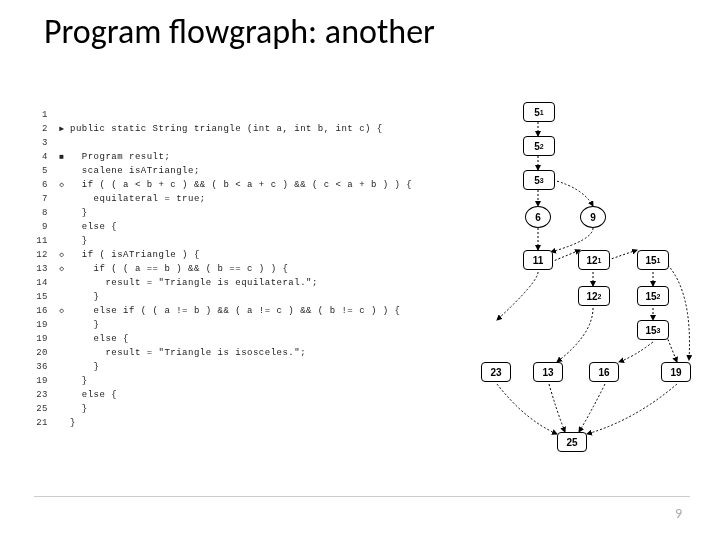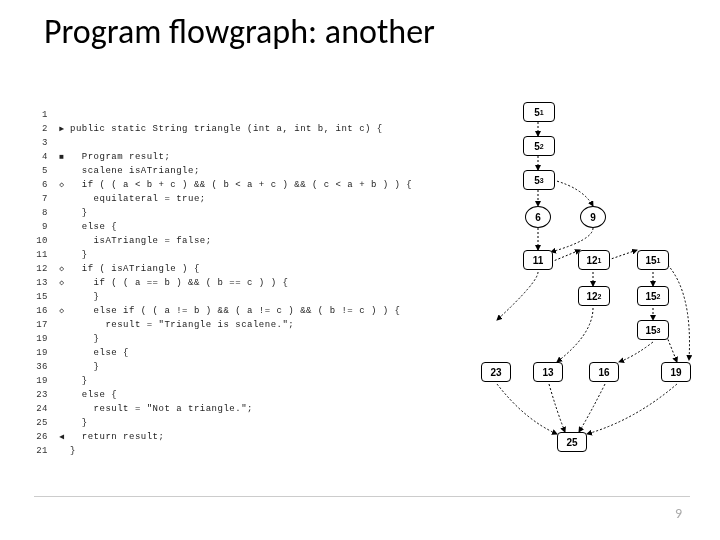--- a/index.html
+++ b/index.html
@@ -88,35 +88,33 @@
 <div class="code-area">
     <div class="code-row"><span class="ln">1</span><span class="gut"><span class="m"></span></span><span class="code"></span></div>
     <div class="code-row"><span class="ln">2</span><span class="gut"><span class="m">▶</span></span><span class="code">public static String triangle (int a, int b, int c) {</span></div>
     <div class="code-row"><span class="ln">3</span><span class="gut"><span class="m"></span></span><span class="code"></span></div>
     <div class="code-row"><span class="ln">4</span><span class="gut"><span class="m">■</span></span><span class="code">  Program result;</span></div>
     <div class="code-row"><span class="ln">5</span><span class="gut"><span class="m"></span></span><span class="code">  scalene isATriangle;</span></div>
     <div class="code-row"><span class="ln">6</span><span class="gut"><span class="m">◇</span></span><span class="code">  if ( ( a &lt; b + c ) &amp;&amp; ( b &lt; a + c ) &amp;&amp; ( c &lt; a + b ) ) {</span></div>
     <div class="code-row"><span class="ln">7</span><span class="gut"><span class="m"></span></span><span class="code">    equilateral = true;</span></div>
     <div class="code-row"><span class="ln">8</span><span class="gut"><span class="m"></span></span><span class="code">  }</span></div>
     <div class="code-row"><span class="ln">9</span><span class="gut"><span class="m"></span></span><span class="code">  else {</span></div>
-    <div class="code-row"><span class="ln">10</span><span class="gut"><span class="m"></span></span><span class="code">    isATriangle = false;</span></div>
     <div class="code-row"><span class="ln">11</span><span class="gut"><span class="m"></span></span><span class="code">  }</span></div>
     <div class="code-row"><span class="ln">12</span><span class="gut"><span class="m">◇</span></span><span class="code">  if ( isATriangle ) {</span></div>
     <div class="code-row"><span class="ln">13</span><span class="gut"><span class="m">◇</span></span><span class="code">    if ( ( a == b ) &amp;&amp; ( b == c ) ) {</span></div>
+    <div class="code-row"><span class="ln">14</span><span class="gut"><span class="m"></span></span><span class="code">      result = "Triangle is equilateral.";</span></div>
     <div class="code-row"><span class="ln">15</span><span class="gut"><span class="m"></span></span><span class="code">    }</span></div>
     <div class="code-row"><span class="ln">16</span><span class="gut"><span class="m">◇</span></span><span class="code">    else if ( ( a != b ) &amp;&amp; ( a != c ) &amp;&amp; ( b != c ) ) {</span></div>
-    <div class="code-row"><span class="ln">17</span><span class="gut"><span class="m"></span></span><span class="code">      result = "Triangle is scalene.";</span></div>
     <div class="code-row"><span class="ln">19</span><span class="gut"><span class="m"></span></span><span class="code">    }</span></div>
     <div class="code-row"><span class="ln">19</span><span class="gut"><span class="m"></span></span><span class="code">    else {</span></div>
+    <div class="code-row"><span class="ln">20</span><span class="gut"><span class="m"></span></span><span class="code">      result = "Triangle is isosceles.";</span></div>
     <div class="code-row"><span class="ln">36</span><span class="gut"><span class="m"></span></span><span class="code">    }</span></div>
     <div class="code-row"><span class="ln">19</span><span class="gut"><span class="m"></span></span><span class="code">  }</span></div>
     <div class="code-row"><span class="ln">23</span><span class="gut"><span class="m"></span></span><span class="code">  else {</span></div>
-    <div class="code-row"><span class="ln">24</span><span class="gut"><span class="m"></span></span><span class="code">    result = "Not a triangle.";</span></div>
     <div class="code-row"><span class="ln">25</span><span class="gut"><span class="m"></span></span><span class="code">  }</span></div>
-    <div class="code-row"><span class="ln">26</span><span class="gut"><span class="m">◀</span></span><span class="code">  return result;</span></div>
     <div class="code-row"><span class="ln">21</span><span class="gut"><span class="m"></span></span><span class="code">}</span></div>
   </div>
 
 <div class="graph">
   <svg class="edges">
     <defs>
       <marker id="ah" markerWidth="6" markerHeight="6" refX="5" refY="3" orient="auto">
         <path d="M0,0 L6,3 L0,6 Z" fill="#000"></path>
       </marker>
     </defs>

